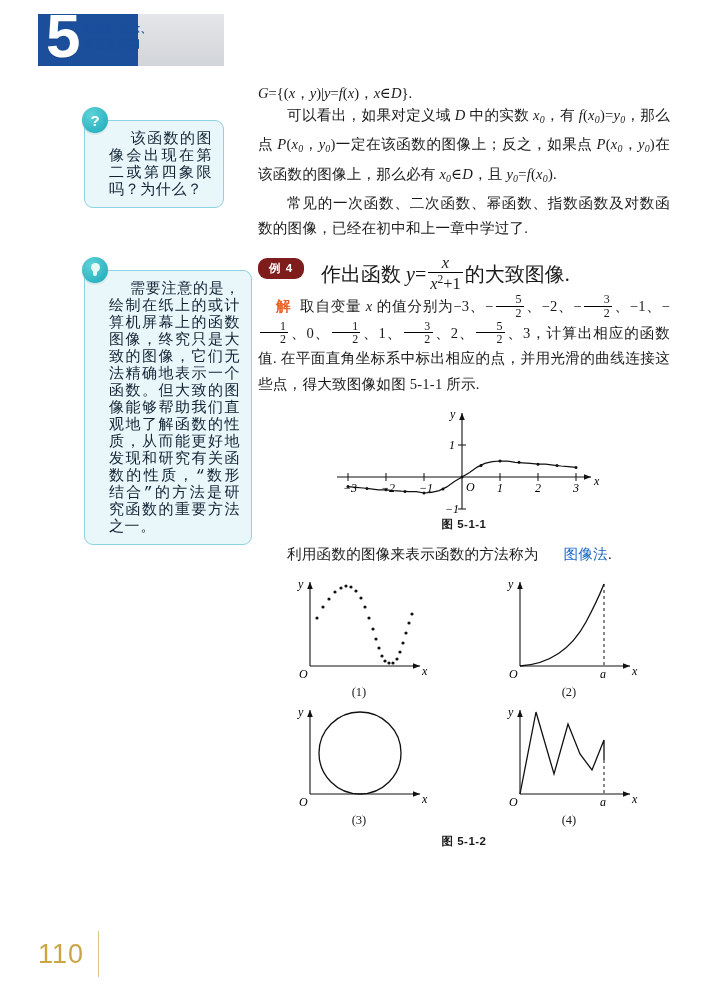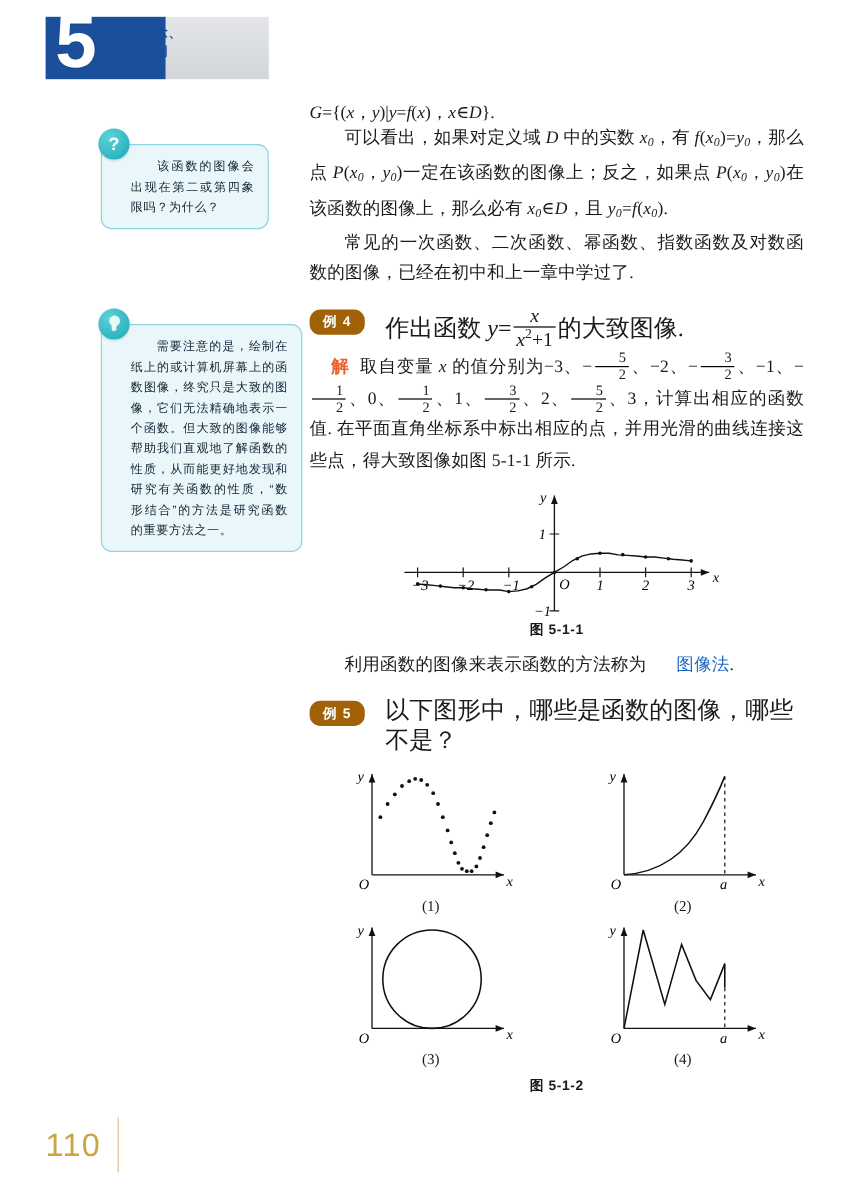--- a/index.html
+++ b/index.html
@@ -42,22 +42,22 @@
   
   .note{
     position:absolute;
     border:1px solid #8fd3e0;
     border-radius:9px;
     background:#e9f7fb;
     box-sizing:border-box;
   }
   .note-inner{
     padding:10px 11px 8px 24px;
-    font-family:Liberation Sans, sans-serif;
-    font-size:10px;line-height:17px;
+    font-family:Liberation Mono, monospace;
+    font-size:15px;line-height:17px;
     color:#123;
     text-align:justify;
     letter-spacing:.6px;
   }
   .note-inner .indent{display:inline-block;width:21px;}
   .note-badge{
     position:absolute;left:-3px;top:-14px;
     width:26px;height:26px;border-radius:50%;
     background:radial-gradient(circle at 35% 30%,#5fd2d8,#18a8b8);
     display:flex;align-items:center;justify-content:center;
@@ -97,21 +97,21 @@
     margin:6px 0 0 0;
     font-family:"Liberation Serif","DejaVu Serif",serif;
   }
   i.m{font-family:"Liberation Serif","DejaVu Serif",serif;font-style:italic;}
   .sub{font-size:.68em;vertical-align:-.28em;font-style:italic;}
 
   
   .ex-row{display:flex;align-items:flex-start;margin-top:12px;}
   .ex-tag{
     flex:0 0 auto;
-    background:#a16207;color:#fff;
+    background:#7f1d1d;color:#fff;
     font-family:"Liberation Sans","DejaVu Sans",sans-serif;
     font-size:11.5px;font-weight:bold;
     padding:3px 11px 3px 11px;border-radius:9px;
     letter-spacing:1px;margin-top:4px;text-align:center;
   }
   .ex-text{
     margin-left:17px;font-size:20px;line-height:25.5px;
   }
   .sol-tag{
     color:#e8622a;font-weight:bold;font-size:14.6px;
@@ -263,24 +263,20 @@
         <text x="126" y="108" font-family="Liberation Serif, serif" font-size="12" font-style="italic">−1</text>
         <text x="147" y="86" font-family="Liberation Serif, serif" font-size="12" font-style="italic">O</text>
         <text x="275" y="80" font-family="Liberation Serif, serif" font-size="12" font-style="italic">x</text>
         <text x="131" y="13" font-family="Liberation Serif, serif" font-size="12" font-style="italic">y</text>
       </svg>
       <div class="fig-cap">图 5-1-1</div>
     </div>
 
     <p class="body indent2" style="margin-top:10px;"><span>利用函数的图像来表示函数的方法称为</span><span class="blue-term">图像法</span><span>.</span></p>
 
-    <div class="ex-row">
-      <span class="ex-tag">例 5</span>
-      <span class="ex-text">以下图形中，哪些是函数的图像，哪些不是？</span>
-    </div>
 
     <div class="grid4">
 
       <div class="cell">
         <svg width="150" height="110" viewBox="0 0 150 110">
           <line x1="26" y1="92" x2="136" y2="92" stroke="#111" stroke-width="1.1"></line>
           <polygon points="136,92 129,89.2 129,94.8" fill="#111"></polygon>
           <line x1="26" y1="8" x2="26" y2="92" stroke="#111" stroke-width="1.1"></line>
           <polygon points="26,8 23.2,15 28.8,15" fill="#111"></polygon>
           <g fill="#111">

